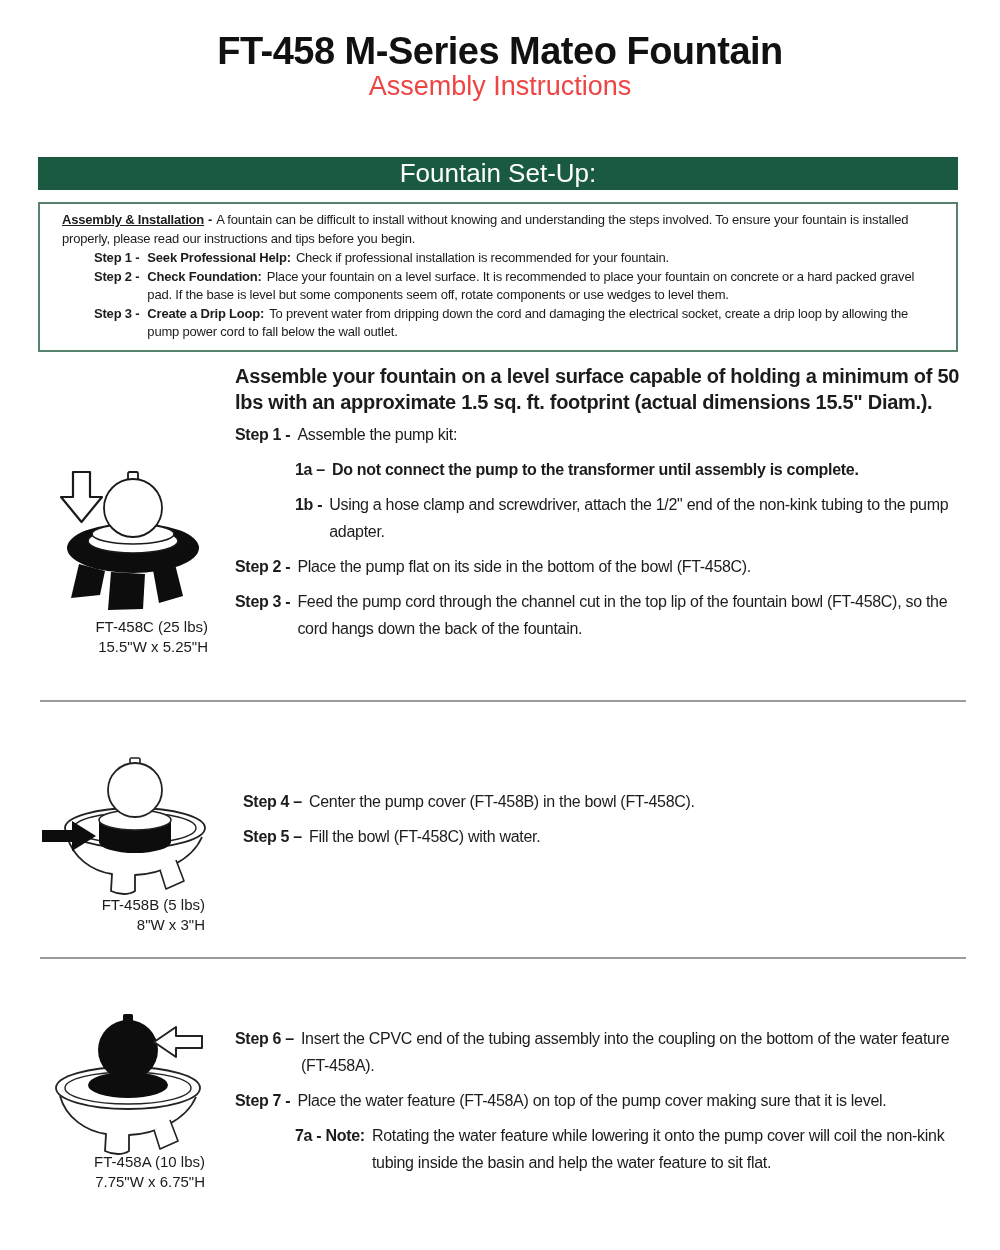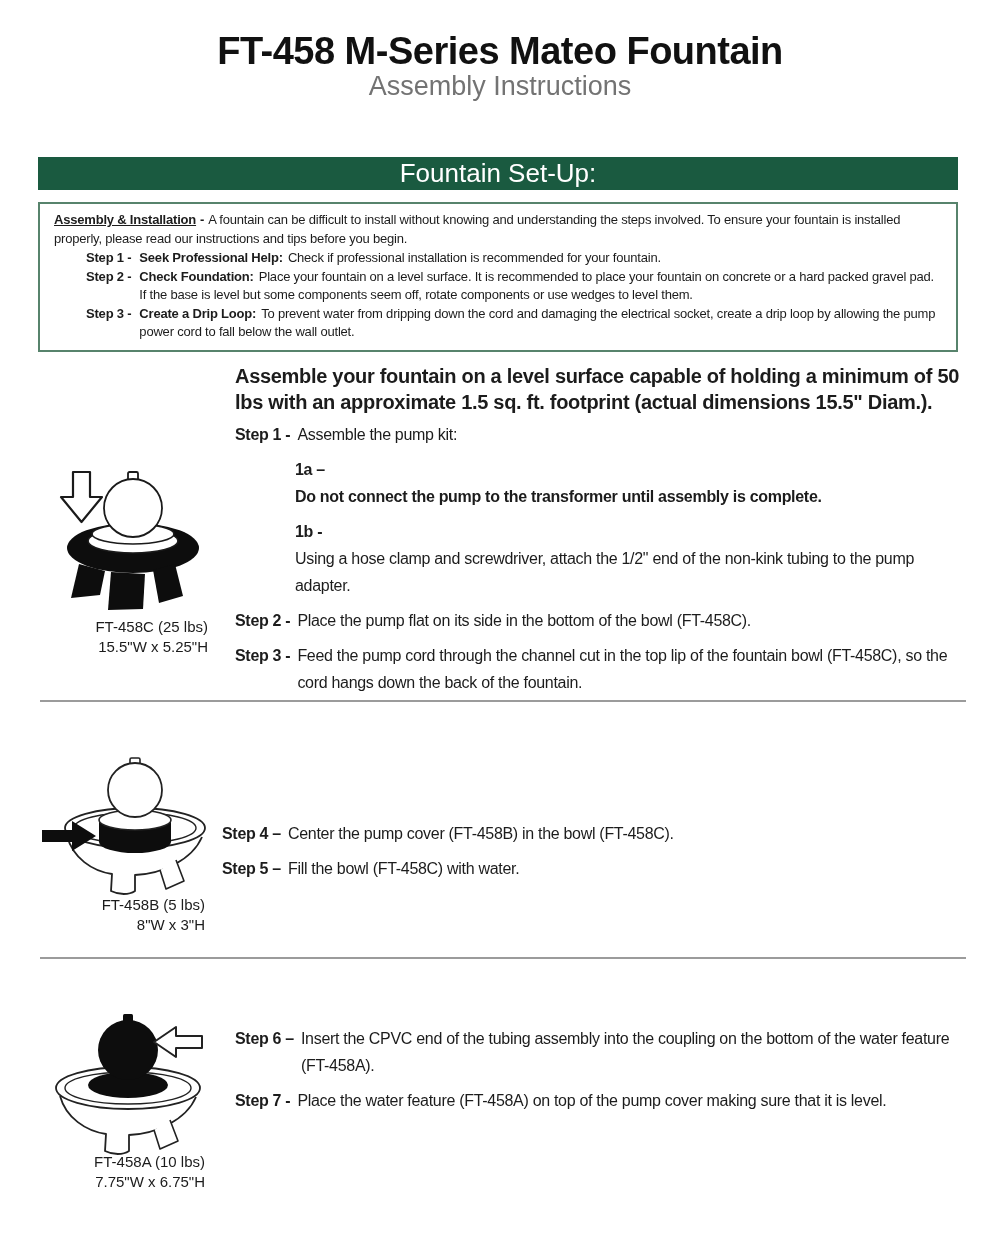--- a/index.html
+++ b/index.html
@@ -10,54 +10,54 @@
     background: #ffffff; overflow: hidden;
     font-family: "Liberation Sans", sans-serif;
   }
   .page-title {
     position: absolute; top: 30px; left: 0; width: 100%;
     text-align: center; font-size: 38px; font-weight: bold;
     letter-spacing: -0.5px; color: #111;
   }
   .page-subtitle {
     position: absolute; top: 71px; left: 0; width: 100%;
-    text-align: center; font-size: 27px; font-weight: normal; color: #737373;
+    text-align: center; font-size: 27px; font-weight: normal; color: #ef4444;
   }
   .green-bar {
     position: absolute; left: 38px; top: 157px; width: 920px; height: 33px;
     background: #1a5a40; color: #ffffff; display: flex;
     align-items: center; justify-content: center; font-size: 26px; text-align: center;
   }
   .setup-box {
     position: absolute; left: 38px; top: 202px; width: 920px; min-height: 150px;
     border: 2px solid #57836c; background: #fff;
-    padding: 7px 15px 8px 14px; font-size: 13px; line-height: 18.5px;
+    padding: 7px 15px 8px 22px; font-size: 13px; line-height: 18.5px;
     letter-spacing: -0.2px;
   }
   .setup-intro { margin-bottom: 1px; }
   .setup-intro .u-label { font-weight: bold; text-decoration: underline; }
   .setup-intro .sep { font-weight: bold; margin: 0 4px; }
   .box-steps { margin-left: 32px; }
   .bstep { display: flex; }
   .bstep .sl { font-weight: bold; white-space: nowrap; margin-right: 8px; }
   .bstep .sbold { font-weight: bold; margin-right: 5px; }
   .bstep .sbold:empty { margin-right: 0; }
   .bstep .sbody { flex: 1; }
   .main-intro {
     position: absolute; left: 235px; top: 363px; width: 730px;
     font-size: 20px; font-weight: bold; line-height: 26px;
     letter-spacing: -0.3px;
   }
   .steps-col { position: absolute; width: 735px; font-size: 16px;
     line-height: 27px; letter-spacing: -0.3px; }
   .steps-col-1 { left: 235px; top: 421px; }
-  .steps-col-2 { left: 222px; top: 788px; margin-top: 32px; }
+  .steps-col-2 { left: 243px; top: 788px; }
   .steps-col-3 { left: 235px; top: 1025px; }
   .step { display: flex; margin-bottom: 8px; }
-  .step.indent { margin-left: 60px; flex-direction: column; }
+  .step.indent { margin-left: 60px; }
   .step .sl { font-weight: bold; white-space: nowrap; margin-right: 7px; }
   .step .sbody { flex: 1; }
   .step .sbold { font-weight: bold; margin-right: 16px; }
   .step .sbold:empty { margin-right: 0; }
   .figure { position: absolute; }
   .fig-1 { left: 45px; top: 468px; }
   .fig-2 { left: 40px; top: 756px; }
   .fig-3 { left: 40px; top: 1008px; }
   .fig-caption {
     position: absolute; width: 165px; text-align: right;
@@ -219,15 +219,19 @@
 
   <div class="steps-col steps-col-3">
     <div class="step">
       <span class="sl">Step 6 –</span>
       <span class="sbody"><span class="sbold"></span><span>Insert the CPVC end of the tubing assembly into the coupling on the bottom of the water feature (FT-458A).</span></span>
     </div>
     <div class="step">
       <span class="sl">Step 7 -</span>
       <span class="sbody"><span class="sbold"></span><span>Place the water feature (FT-458A) on top of the pump cover making sure that it is level.</span></span>
     </div>
+    <div class="step indent">
+      <span class="sl">7a - Note:</span>
+      <span class="sbody"><span class="sbold"></span><span>Rotating the water feature while lowering it onto the pump cover will coil the non-kink tubing inside the basin and help the water feature to sit flat.</span></span>
+    </div>
   </div>
 
 </div>
 
 </body></html>

